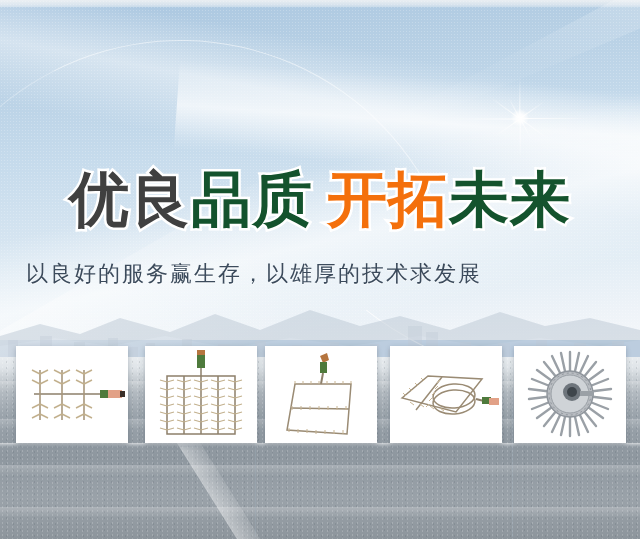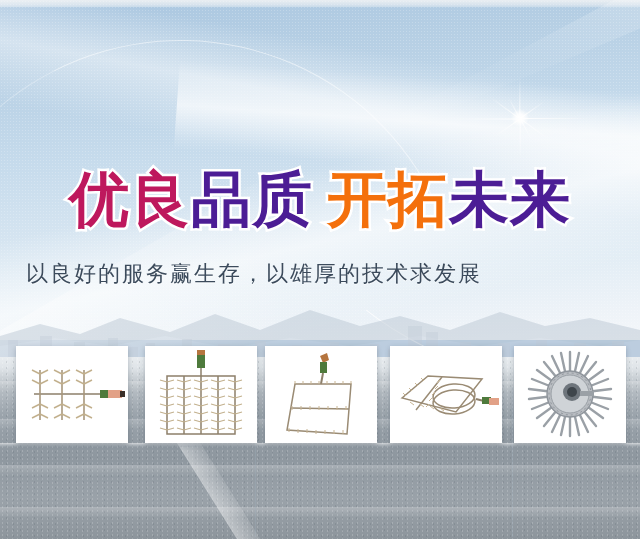--- a/index.html
+++ b/index.html
@@ -124,22 +124,22 @@
     text-align:center;white-space:nowrap;
     font-size:60px;line-height:64px;font-weight:bold;
     letter-spacing:1px;
     font-family:"DejaVu Sans","Liberation Sans",sans-serif;
   }
   .headline span{
     -webkit-text-stroke:5px #ffffff;
     paint-order:stroke fill;
     text-shadow:0 1px 0 rgba(255,255,255,.7);
   }
-  .hl-blue{color:#be185d;}
-  .hl-dark{color:#4c1d95;}
+  .hl-blue{color:#404040;}
+  .hl-dark{color:#14532d;}
   .hl-orange{color:#f4700c;margin-top:36px;}
   .hl-gap{display:inline-block;width:14px;}
 
   
   .subtitle{
     position:absolute;left:0;top:259px;width:508px;text-align:center;
     font-size:22px;line-height:30px;color:#3c4b5c;letter-spacing:2px;
     font-family:"DejaVu Sans","Liberation Sans",sans-serif;
     text-shadow:0 1px 1px rgba(255,255,255,.75);
   }

